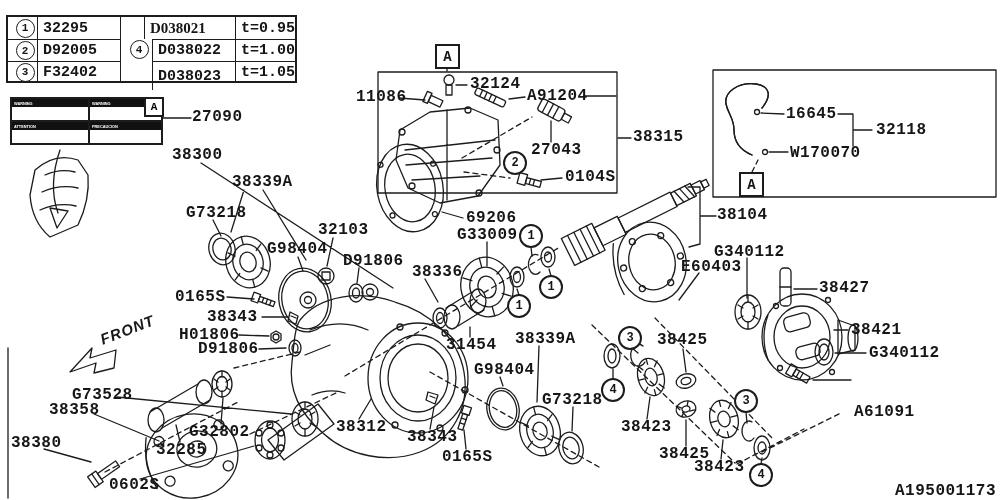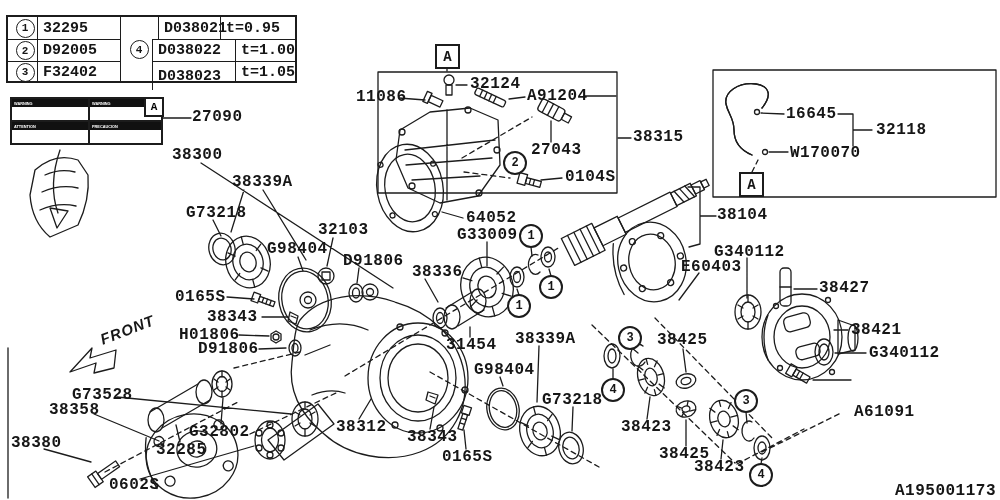--- a/index.html
+++ b/index.html
@@ -380,24 +380,24 @@
     <span class="circ">2</span>
       </div>
   <div class="cell" style="left:29px;top:22px;width:83px;height:22px;">D92005</div>
   <div class="cell" style="left:0;top:44px;width:29px;height:21px;justify-content:center;border-left:none;">
     <span class="circ">3</span>
       </div>
   <div class="cell" style="left:29px;top:44px;width:83px;height:21px;">F32402</div>
   <div class="cell nobord" style="left:112px;top:0;width:32px;height:65px;justify-content:center;border-left:1.6px solid #1c1c1c;">
     <span class="circ">4</span>
       </div>
-  <div class="cell nobord" style="left:150px;top:0;width:83px;height:22px;border-left:1.6px solid #1c1c1c;">D038021</div>
+  <div class="cell nobord" style="left:136px;top:0;width:83px;height:22px;border-left:1.6px solid #1c1c1c;font-family:Liberation Serif, serif;">D038021</div>
   <div class="cell" style="left:144px;top:22px;width:83px;height:22px;">D038022</div>
   <div class="cell" style="left:144px;top:44px;width:83px;height:29px;">D038023</div>
-  <div class="cell nobord" style="left:212px;top:0;width:68px;height:22px;border-left:1.6px solid #1c1c1c;">t=0.95</div>
+  <div class="cell nobord" style="left:227px;top:0;width:68px;height:22px;border-left:1.6px solid #1c1c1c;">t=0.95</div>
   <div class="cell" style="left:227px;top:22px;width:60px;height:22px;">t=1.00</div>
   <div class="cell" style="left:227px;top:44px;width:60px;height:21px;">t=1.05</div>
 </div>
 
 <div class="wlabel">
   <div class="wcell">
     <div class="wbar">
           <span>WARNING</span>
         </div>
       </div>
@@ -434,21 +434,21 @@
     <div class="plabel" style="left: 790px; top: 146px;">W170070</div>
     <div class="plabel" style="left: 232px; top: 175px;">38339A</div>
     <div class="plabel" style="left: 186px; top: 206px;">G73218</div>
     <div class="plabel" style="left: 267px; top: 242px;">G98404</div>
     <div class="plabel" style="left: 318px; top: 223px;">32103</div>
     <div class="plabel" style="left: 343px; top: 254px;">D91806</div>
     <div class="plabel" style="left: 175px; top: 290px;">0165S</div>
     <div class="plabel" style="left: 207px; top: 310px;">38343</div>
     <div class="plabel" style="left: 179px; top: 328px;">H01806</div>
     <div class="plabel" style="left: 198px; top: 342px;">D91806</div>
-    <div class="plabel" style="left: 466px; top: 211px;">64052</div>
+    <div class="plabel" style="left: 466px; top: 211px;">69206</div>
     <div class="plabel" style="left: 457px; top: 228px;">G33009</div>
     <div class="plabel" style="left: 412px; top: 265px;">38336</div>
     <div class="plabel" style="left: 446px; top: 338px;">31454</div>
     <div class="plabel" style="left: 515px; top: 332px;">38339A</div>
     <div class="plabel" style="left: 474px; top: 363px;">G98404</div>
     <div class="plabel" style="left: 542px; top: 393px;">G73218</div>
     <div class="plabel" style="left: 336px; top: 420px;">38312</div>
     <div class="plabel" style="left: 407px; top: 430px;">38343</div>
     <div class="plabel" style="left: 442px; top: 450px;">0165S</div>
     <div class="plabel" style="left: 72px; top: 388px;">G73528</div>

